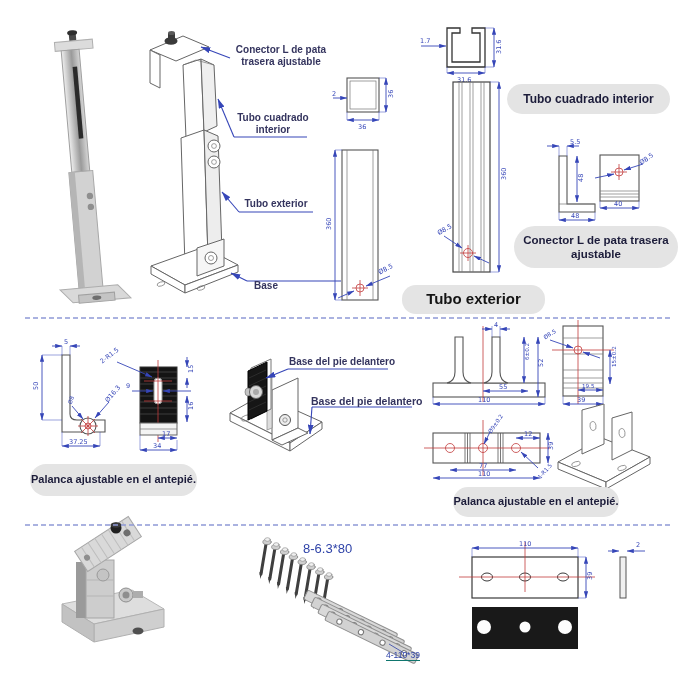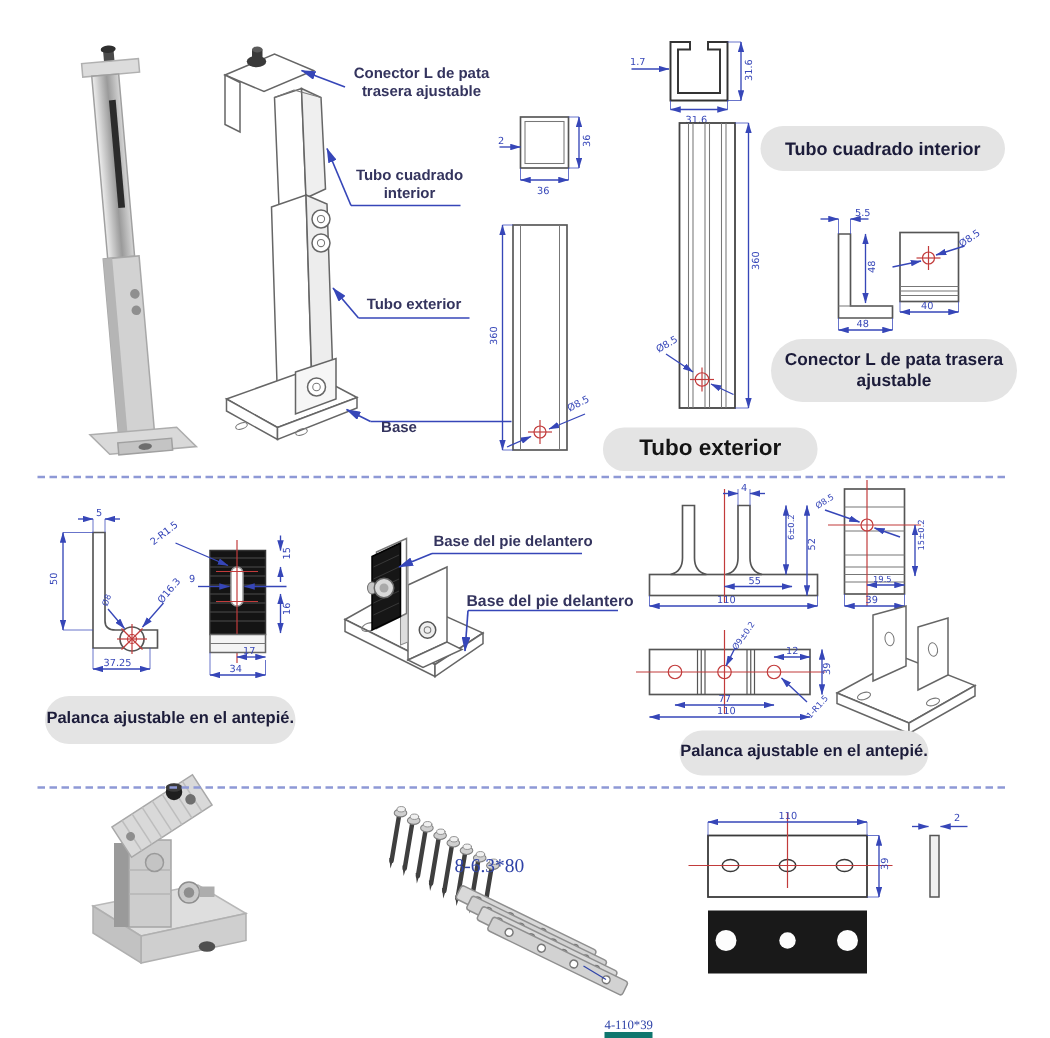--- a/index.html
+++ b/index.html
@@ -10,21 +10,21 @@
         display:flex;align-items:center;justify-content:center;z-index:6;line-height:1.25;}
   .callout{position:absolute;color:#34345e;font-weight:600;text-align:center;z-index:6;line-height:1.22;}
   .ol{stroke:#555;fill:#fff;stroke-width:1.1;}
   .og{stroke:#666;fill:#fff;stroke-width:1;}
   .tl{stroke:#777;stroke-width:.7;fill:none;}
   .bl{stroke:#3646b8;stroke-width:.9;fill:none;}
   .bt{stroke:#3646b8;stroke-width:.5;fill:none;}
   .rl{stroke:#c23b3b;stroke-width:.8;fill:none;}
   .d{fill:#3646b8;font-size:6.5px;font-family:"DejaVu Sans",sans-serif;}
   .ds{fill:#3646b8;font-size:5.6px;font-family:"DejaVu Sans",sans-serif;}
-  .serifblue{color:#2f43a8;font-family:Liberation Serif, serif;z-index:6;position:absolute;margin-top:28px;}
+  .serifblue{color:#2f43a8;font-family:Liberation Sans, sans-serif;z-index:6;position:absolute;}
 </style>
 </head>
 <body>
 
 <div id="canvas">
 
   <svg class="draw" style="left:38px;top:24px;" width="80" height="278" viewBox="0 0 80 278">
     <defs>
       <linearGradient id="gm1" x1="0" y1="0" x2="1" y2="0">
         <stop offset="0" stop-color="#efefef"></stop>
@@ -544,21 +544,21 @@
   </svg>
 
   <svg class="draw" style="left:470px;top:605px;" width="110" height="46" viewBox="0 0 110 46">
     <rect x="2" y="2" width="106" height="42" fill="#191919"></rect>
     <circle cx="14" cy="22" r="7" fill="#fdfdfd"></circle>
     <circle cx="55" cy="22" r="5.5" fill="#fdfdfd"></circle>
     <circle cx="95" cy="22" r="7" fill="#fdfdfd"></circle>
   </svg>
 
   <div class="serifblue" style="left:303px;top:541px;font-size:13px;white-space:nowrap;">8-6.3*80</div>
-  <div class="serifblue" style="left:403px;top:650px;font-size:8.5px;border-bottom:4px solid #0f766e;white-space:nowrap;">4-110*39</div>
+  <div class="serifblue" style="left:386px;top:650px;font-size:8.5px;border-bottom:1px solid #0f766e;white-space:nowrap;">4-110*39</div>
 
   <svg class="draw" style="left:0;top:0;z-index:5;pointer-events:none;" width="700" height="692" viewBox="0 0 700 692">
     <defs>
         <marker id="m1" viewBox="0 0 10 6" refX="9.5" refY="3" markerWidth="9" markerHeight="5.4" orient="auto-start-reverse">
           <path d="M0 0L10 3L0 6Z" fill="#3646b8"></path>
         </marker>
       </defs>
     <line x1="25" y1="318" x2="673" y2="318" stroke="#8e99d6" stroke-width="1.6" stroke-dasharray="5 3"></line>
     <line x1="25" y1="525" x2="672" y2="525" stroke="#8e99d6" stroke-width="1.6" stroke-dasharray="5 3"></line>
     <g stroke="#3646b8" stroke-width="1.1" fill="none">

